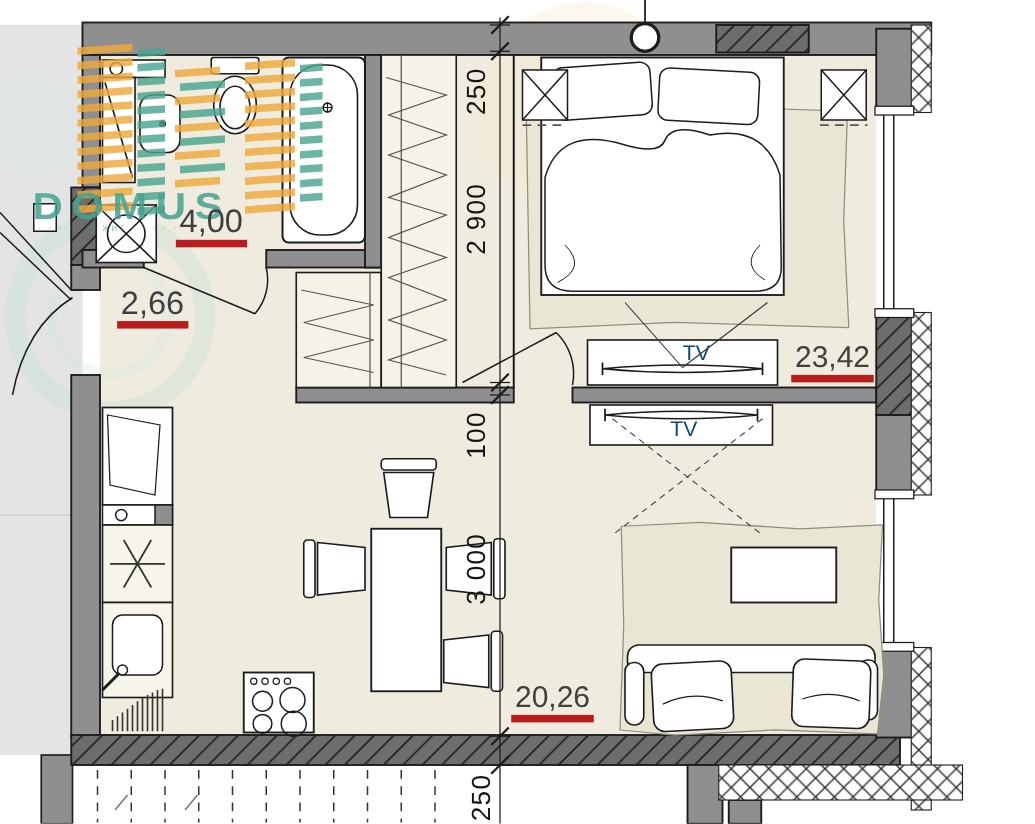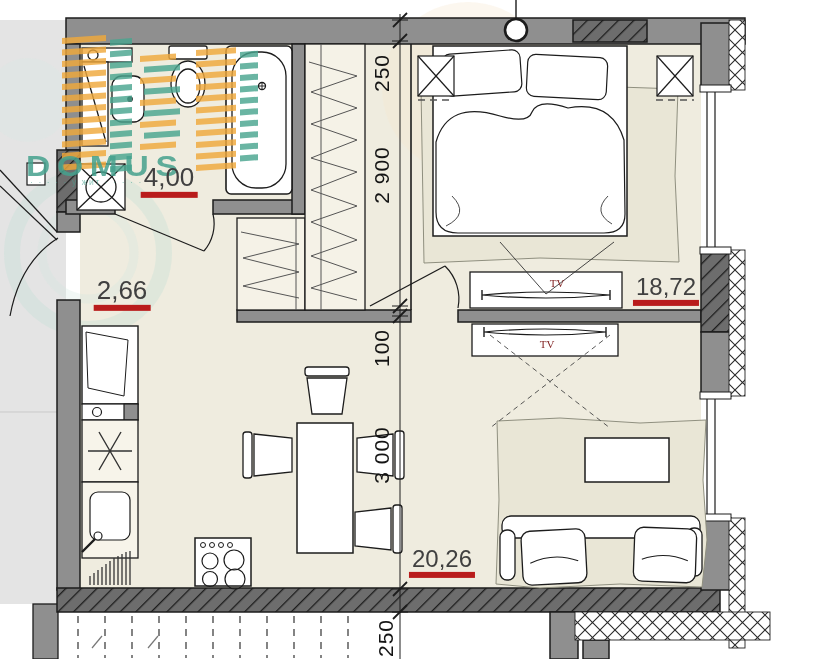--- a/index.html
+++ b/index.html
@@ -4,21 +4,21 @@
 <style>
   html,body{margin:0;padding:0;background:#fff;}
   .plan-stage{position:relative;width:828px;height:659px;background:#ffffff;overflow:hidden;
     font-family:"Liberation Sans",sans-serif;}
   .plan-stage svg{position:absolute;left:0;top:0;}
   .area-label{position:absolute;transform:translate(-50%,-50%);font-size:26px;color:#404040;
     border-bottom:6px solid #b91c1c;padding:0 3px 1px;white-space:nowrap;line-height:1.05;}
   .area-label.small{font-size:24px;}
   .dim-label{position:absolute;transform:translate(-50%,-50%) rotate(-90deg);font-size:21px;
     color:#141414;white-space:nowrap;letter-spacing:1px;}
-  .tv-label{position:absolute;transform:translate(-50%,-50%);font-size:11px;color:#7f1d1d;font-family:Liberation Serif, serif;}
+  .tv-label{position:absolute;transform:translate(-50%,-50%);font-size:17px;color:#0c4a6e;}
   .logo-word{position:absolute;left:26px;top:149px;font-size:30px;font-weight:800;
     letter-spacing:6px;color:#45a18e;opacity:.85;transform:scaleX(1.12);transform-origin:left top;}
   .logo-tagline{position:absolute;left:30px;top:177px;font-size:8.5px;letter-spacing:1.6px;
     color:#45a18e;opacity:.6;white-space:nowrap;}
 </style>
 </head>
 <body>
 
 <div class="plan-stage">
 
@@ -372,22 +372,22 @@
           <rect x="44" y="108.5" width="18" height="6" fill="#4aa58f"></rect>
       <rect x="0" y="115" width="40" height="6" fill="#f0a93c"></rect>
     </g>
   </g>
 </svg>
 
 <div class="logo-word">DOMUS</div>
 <div class="logo-tagline">· · · · ·  у жит · · · · ·</div>
 
 <div class="area-label" style="left:169px;top:181px;">4,00</div>
-<div class="area-label" style="left:122px;top:246px;margin-top:48px;">2,66</div>
-<div class="area-label small" style="left:666px;top:290px;">18,72</div>
+<div class="area-label" style="left:122px;top:246px;">2,66</div>
+<div class="area-label small" style="left:666px;top:290px;">23,42</div>
 <div class="area-label small" style="left:442px;top:562px;">20,26</div>
 
 <div class="dim-label" style="left:382px;top:73px;">250</div>
 <div class="dim-label" style="left:382px;top:175px;">2 900</div>
 <div class="dim-label" style="left:382px;top:348px;">100</div>
 <div class="dim-label" style="left:382px;top:455px;">3 000</div>
 <div class="dim-label" style="left:386px;top:638px;">250</div>
 
 <div class="tv-label" style="left:557px;top:283px;">TV</div>
 <div class="tv-label" style="left:547px;top:344px;">TV</div>

